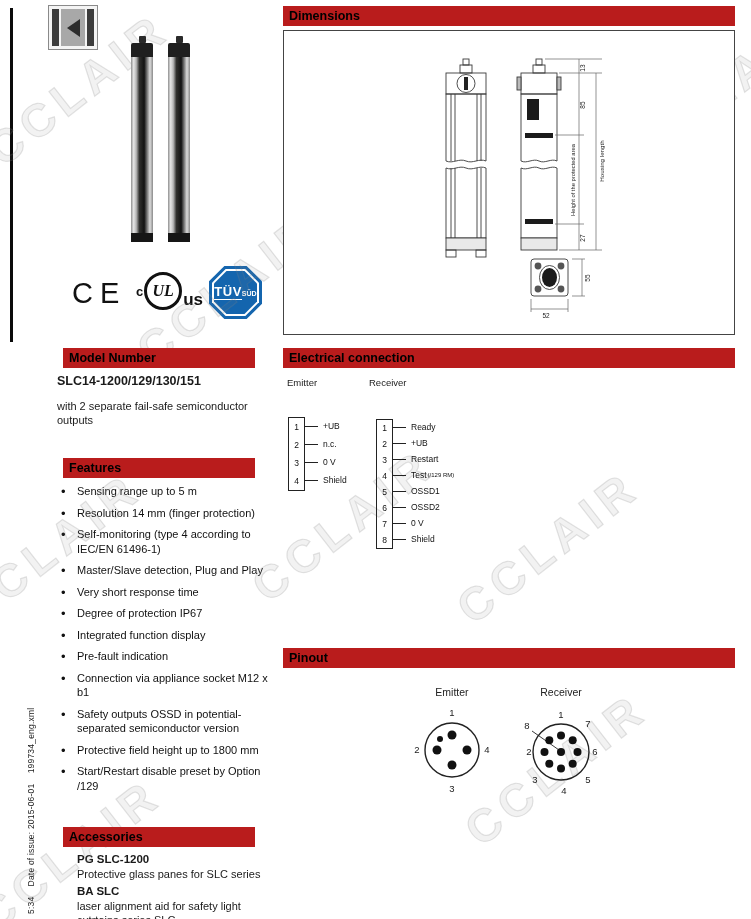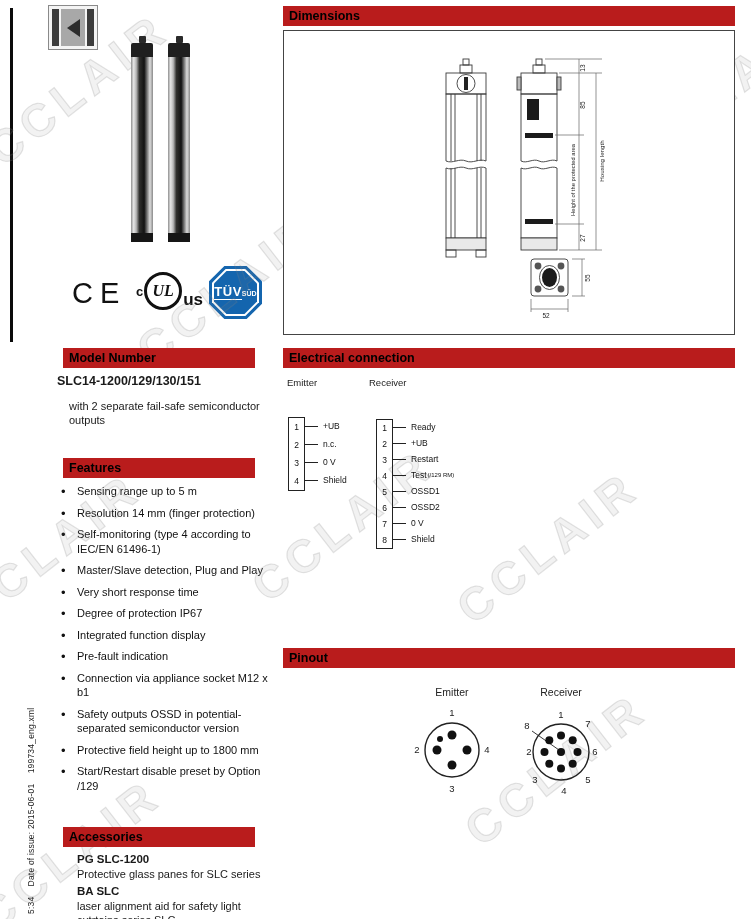--- a/index.html
+++ b/index.html
@@ -56,21 +56,21 @@
   .tuv-inner .l2 { color:#fff; font-size:7px; font-weight:700; margin-top:1px; }
   
   .sec-hdr {
     position:absolute; background:#b91c1c; color:#000; font-weight:700; font-size:12.5px;
     padding:3px 6px 2px 6px; line-height:1.2; z-index:2;
   }
   .sec-hdr.left  { left:63px;  width:192px; }
   .sec-hdr.right { left:283px; width:452px; }
   
   .model-name { position:absolute; left:57px; top:374px; font-size:12.5px; font-weight:700; }
-  .model-desc { position:absolute; left:57px; top:399px; width:212px; font-size:11px; line-height:1.3;margin-left:12px; }
+  .model-desc { position:absolute; left:57px; top:399px; width:212px; font-size:11px; line-height:1.3; }
   .features-list { position:absolute; left:57px; top:484px; width:220px; list-style:none; }
   .features-list li {
     position:relative; padding-left:20px; font-size:11px; line-height:1.32; margin-bottom:7px; color:#111;
   }
   .features-list li::before { content:"\2022"; position:absolute; left:4px; top:-1px; font-size:13px; }
   .acc-item { position:absolute; left:57px; width:215px; font-size:11px; line-height:1.3;padding-left:20px; }
   .acc-name { font-weight:700; font-size:11.5px; }
   
   .dim-box { position:absolute; left:283px; top:30px; width:452px; height:305px; border:1px solid #444; background:#fff; z-index:2; }
   svg text { font-family:"Liberation Sans", sans-serif; fill:#222; }

